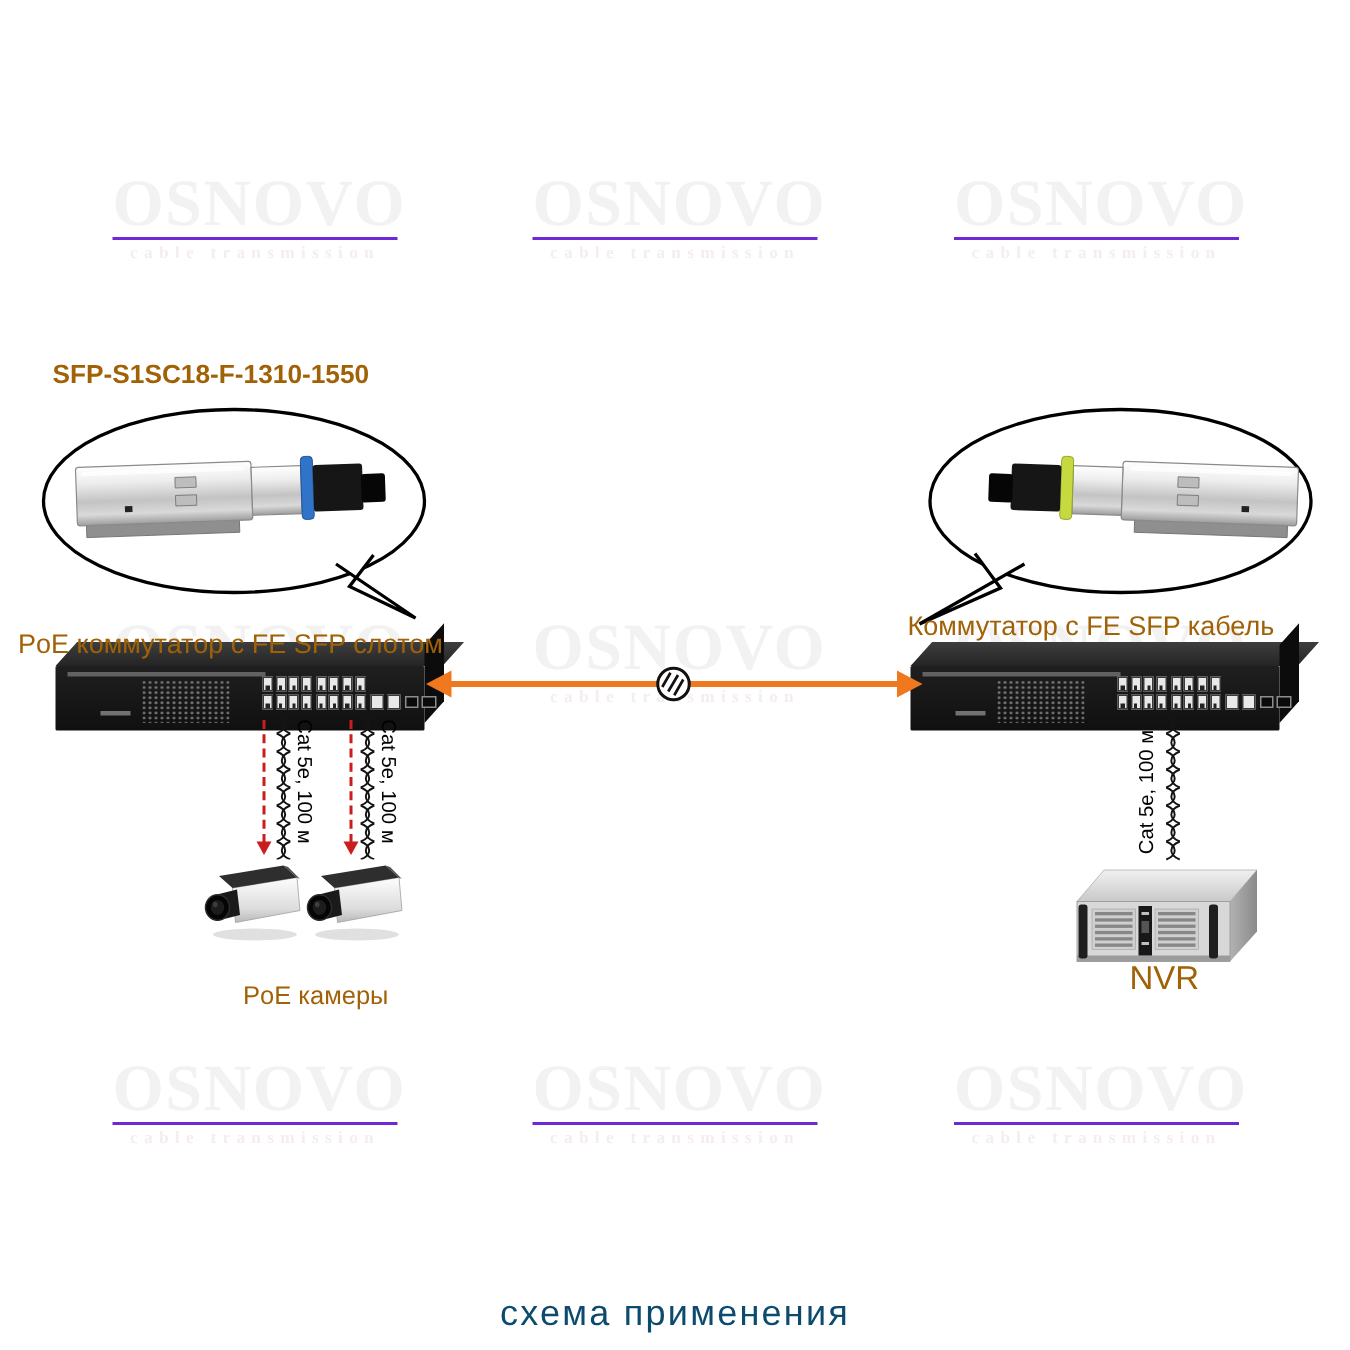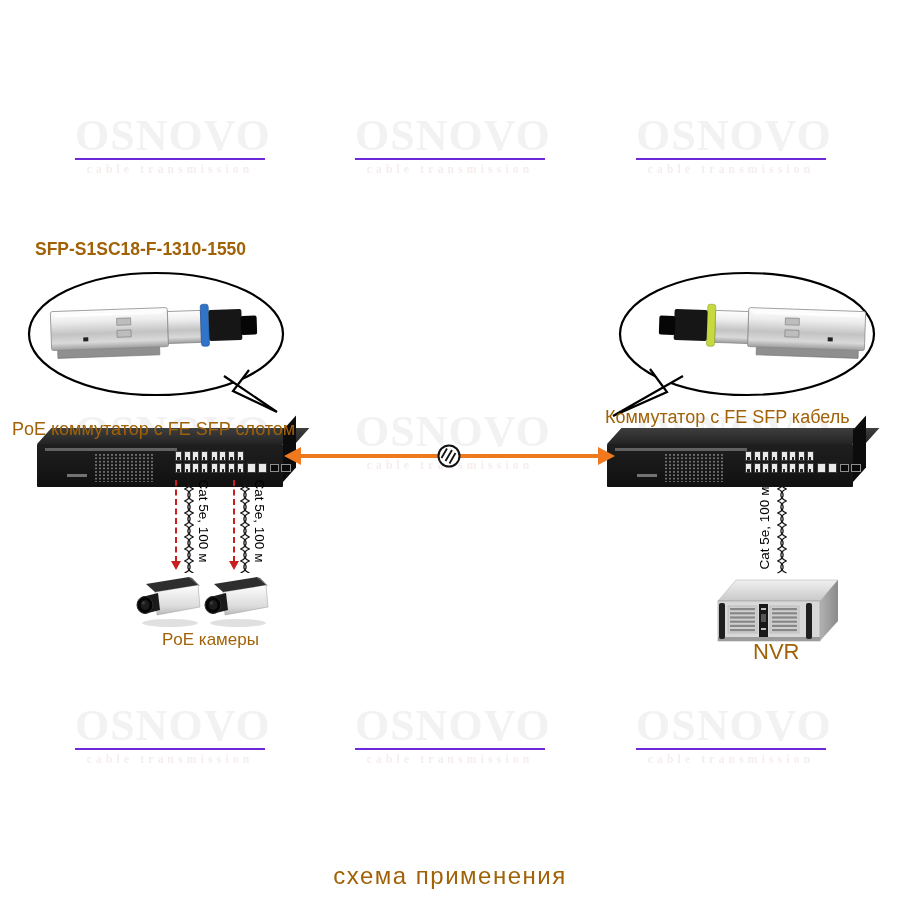--- a/index.html
+++ b/index.html
@@ -15,21 +15,21 @@
             letter-spacing:4.2px; margin-top:3px; white-space:nowrap; }
 
   
   .lbl { position:absolute; color:#a16207; white-space:nowrap; z-index:3; }
   .lbl-bold { font-weight:bold; font-size:17.5px; }
   .lbl-dev { font-size:18px; }
   .lbl-fiber { font-size:18.5px; }
   .vtext { position:absolute; font-size:13.5px; color:#000; white-space:nowrap; z-index:3; }
 
   .caption { position:absolute; left:0; right:0; top:862px; text-align:center;
-             font-size:24px; letter-spacing:1.5px; color:#a16207; z-index:3; }
+             font-size:24px; letter-spacing:1.5px; color:#0c4a6e; z-index:3; }
 
   
   .abs { position:absolute; z-index:2; }
 
   
   .switch { position:absolute; width:270px; height:70px; z-index:2; }
   .sw-top   { position:absolute; left:7px; top:6px; width:258px; height:16px;
               background:linear-gradient(#3e3e3e,#242424);
               transform-origin:bottom left; transform:skewX(-42deg) ; }
   .sw-side  { position:absolute; left:253px; top:8px; width:13px; height:52px;
@@ -317,21 +317,21 @@
       </defs>
     <ellipse cx="36" cy="50" rx="28" ry="4" fill="#000" opacity=".12"></ellipse>
     <polygon points="21,19 64,12 66,34 23,42" fill="url(#camb2)" stroke="#9b9b9b" stroke-width=".5"></polygon>
     <polygon points="12,11 55,4 64,12 21,19" fill="#2e2e2e"></polygon>
     <polygon points="55,4 58,5 66,13 64,12" fill="#4a4a4a"></polygon>
     <polygon points="8,24 24,20 26,37 10,41" fill="#1a1a1a"></polygon>
     <ellipse cx="11" cy="32" rx="8" ry="8.5" fill="#050505" stroke="#2c2c2c" stroke-width="1"></ellipse>
     <ellipse cx="11" cy="32" rx="4.5" ry="5" fill="#1c1c1c"></ellipse>
     <ellipse cx="9.5" cy="30" rx="1.5" ry="1.8" fill="#3e3e3e"></ellipse>
   </svg>
-  <div class="lbl" style="left:162px; top:630px; font-size:17px;">PoE камеры</div>
+  <div class="lbl" style="left:162px; top:654px; font-size:17px;">PoE камеры</div>
 
   <svg class="abs" style="left:776px; top:477px;" width="12" height="102" viewBox="0 0 12 102">
     <use href="#braidseg" y="0"></use>
       <use href="#braidseg" y="12"></use>
       <use href="#braidseg" y="24"></use>
       <use href="#braidseg" y="36"></use>
     <use href="#braidseg" y="48"></use>
       <use href="#braidseg" y="60"></use>
       <use href="#braidseg" y="72"></use>
       <use href="#braidseg" y="84"></use>

